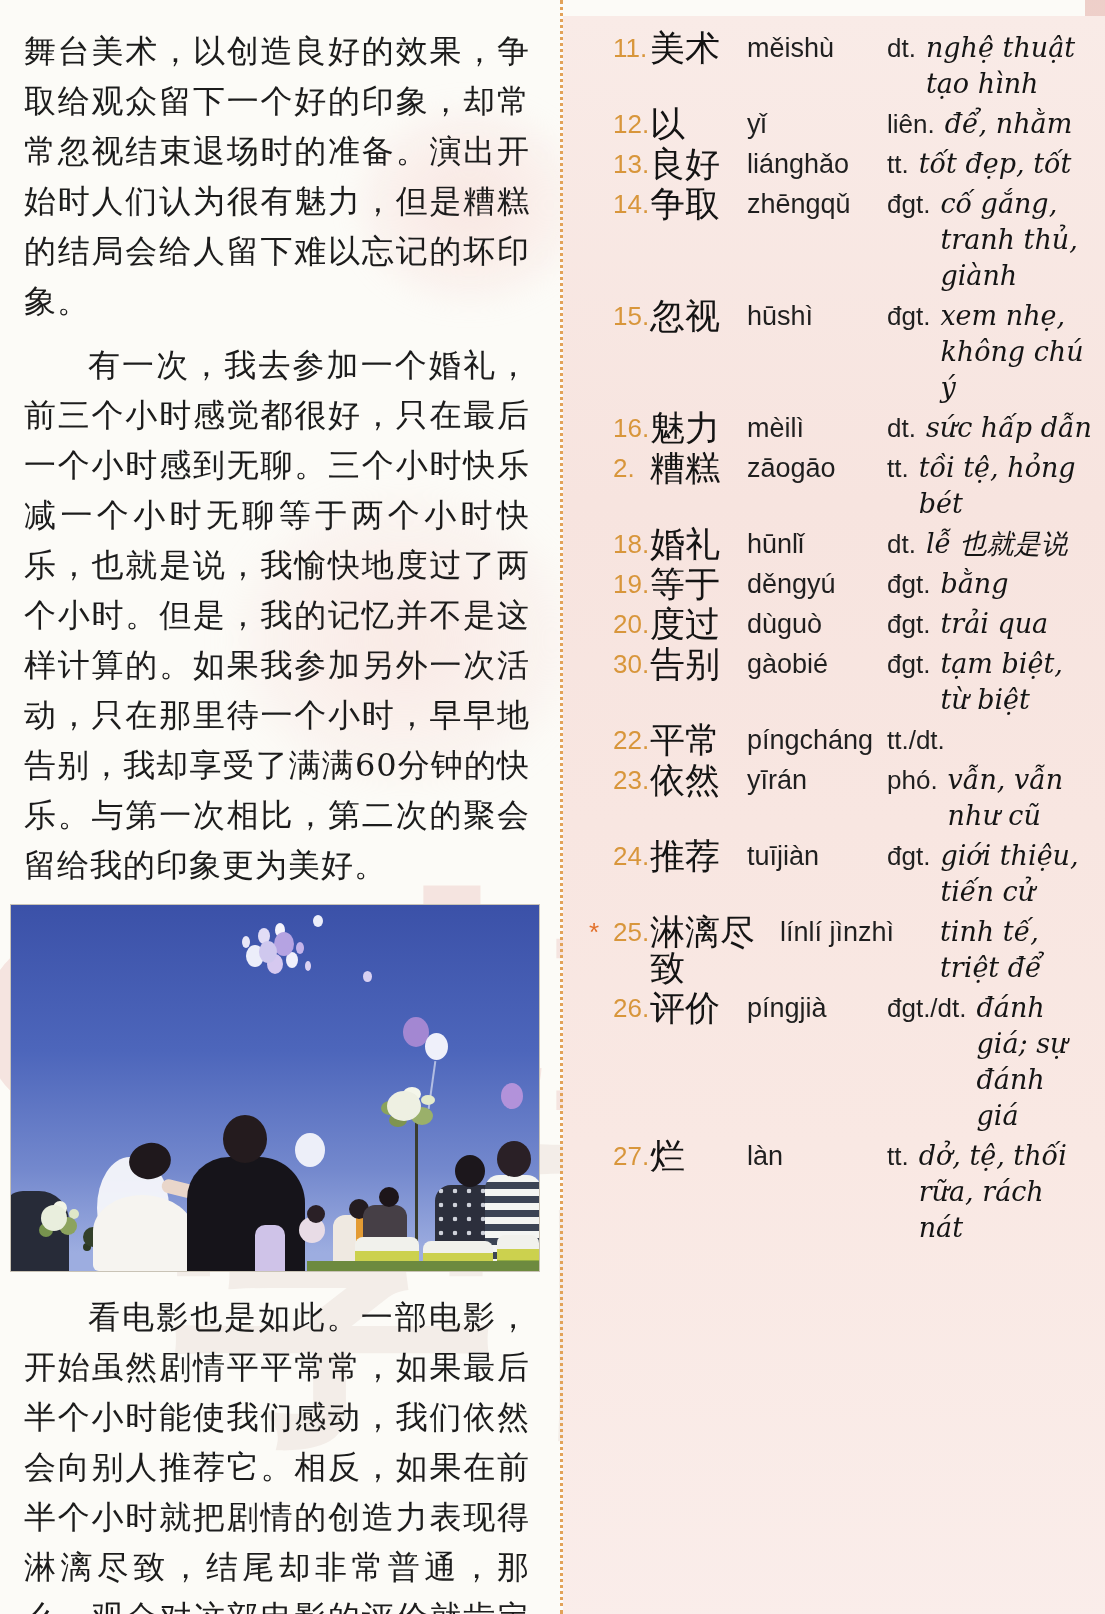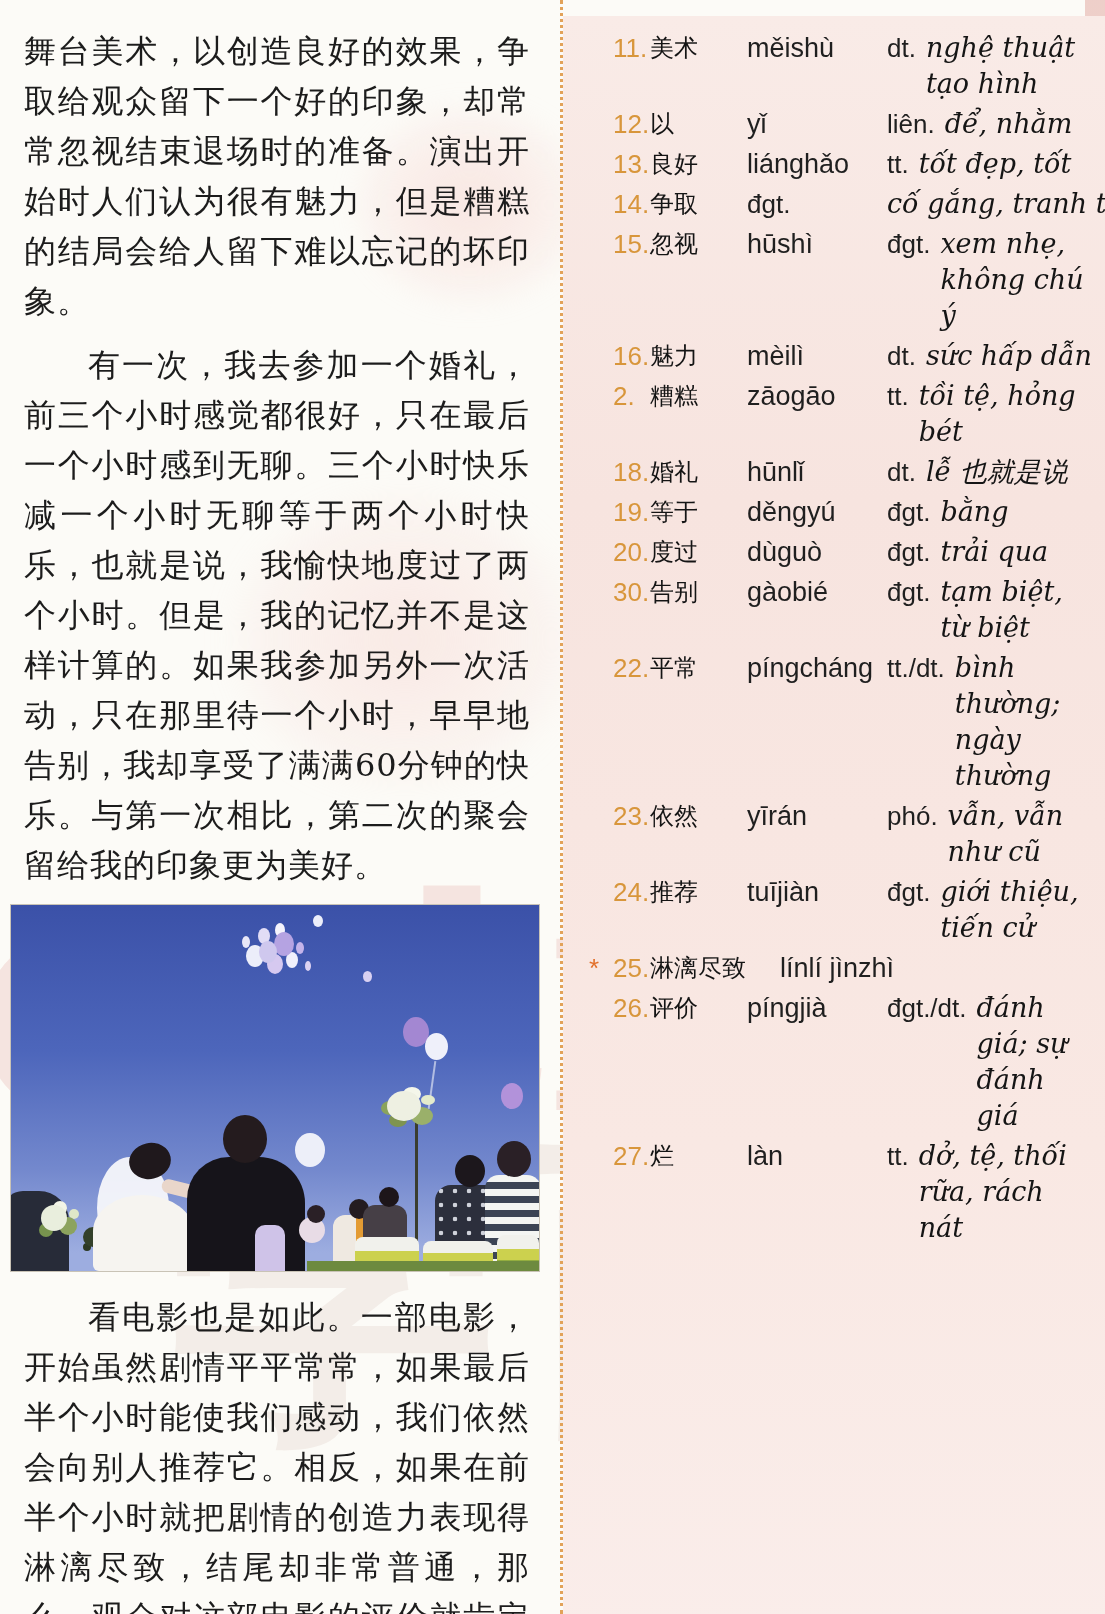--- a/index.html
+++ b/index.html
@@ -86,21 +86,21 @@
     background:linear-gradient(180deg,#f1f1ec 0 38%,#ccd14e 38% 70%,#93ad3f 70%);}
   .grass{left:296px;top:356px;width:234px;height:10px;background:#6d8a3f;}
   
   .vrow{
     display:grid;grid-template-columns:37px 97px 140px max-content 1fr;
     margin-bottom:4px;line-height:36px;position:relative;z-index:2;
   }
   .vrow.wide{grid-template-columns:37px 130px 150px max-content 1fr;}
   .vnum{color:#d8963b;font-size:26px;position:relative;}
   .vstar{position:absolute;left:-24px;top:0;color:#e2702b;font-size:26px;}
-  .vword{font-size:24px;color:#141414;font-family:Liberation Sans, sans-serif;}
+  .vword{font-size:35px;color:#141414;font-family:Liberation Sans, sans-serif;}
   .vpinyin{font-size:27px;color:#1f1f1f;}
   .vpos{font-size:26px;color:#1f1f1f;padding-right:10px;}
   .vviet{font-family:"DejaVu Serif","Liberation Serif",serif;font-style:italic;
     font-size:27px;color:#151515;padding-right:2px;}
   
   .wm{position:absolute;z-index:0;pointer-events:none;}
   .wm-latin{left:-270px;top:800px;font-family:"DejaVu Serif",serif;font-weight:bold;
     font-size:330px;color:rgba(198,77,72,0.13);letter-spacing:2px;white-space:nowrap;}
   .wm-hanzi{left:170px;top:1070px;font-size:330px;font-weight:bold;
     color:rgba(165,120,110,0.10);letter-spacing:28px;white-space:nowrap;}
@@ -199,20 +199,21 @@
       <div class="vrow">
         <span class="vnum">13.</span>
         <span class="vword">良好</span>
         <span class="vpinyin">liánghǎo</span>
         <span class="vpos">tt.</span>
         <span class="vviet">tốt đẹp, tốt</span>
       </div>
       <div class="vrow">
         <span class="vnum">14.</span>
         <span class="vword">争取</span>
+        <span class="vpinyin">zhēngqǔ</span>
         <span class="vpos">đgt.</span>
         <span class="vviet">cố gắng, tranh thủ, giành</span>
       </div>
       <div class="vrow">
         <span class="vnum">15.</span>
         <span class="vword">忽视</span>
         <span class="vpinyin">hūshì</span>
         <span class="vpos">đgt.</span>
         <span class="vviet">xem nhẹ, không chú ý</span>
       </div>
@@ -256,41 +257,41 @@
         <span class="vword">告别</span>
         <span class="vpinyin">gàobié</span>
         <span class="vpos">đgt.</span>
         <span class="vviet">tạm biệt, từ biệt</span>
       </div>
       <div class="vrow">
         <span class="vnum">22.</span>
         <span class="vword">平常</span>
         <span class="vpinyin">píngcháng</span>
         <span class="vpos">tt./dt.</span>
-        <span class="vviet">bình thường; ngày thường</span>
       </div>
       <div class="vrow">
         <span class="vnum">23.</span>
         <span class="vword">依然</span>
         <span class="vpinyin">yīrán</span>
         <span class="vpos">phó.</span>
         <span class="vviet">vẫn, vẫn như cũ</span>
       </div>
       <div class="vrow">
         <span class="vnum">24.</span>
         <span class="vword">推荐</span>
         <span class="vpinyin">tuījiàn</span>
         <span class="vpos">đgt.</span>
         <span class="vviet">giới thiệu, tiến cử</span>
       </div>
       <div class="vrow wide">
         <span class="vnum">25.<span class="vstar">*</span></span>
         <span class="vword">淋漓尽致</span>
         <span class="vpinyin">línlí jìnzhì</span>
         <span class="vpos"></span>
+        <span class="vviet">tinh tế, triệt để</span>
       </div>
       <div class="vrow">
         <span class="vnum">26.</span>
         <span class="vword">评价</span>
         <span class="vpinyin">píngjià</span>
         <span class="vpos">đgt./dt.</span>
         <span class="vviet">đánh giá; sự đánh giá</span>
       </div>
       <div class="vrow">
         <span class="vnum">27.</span>

